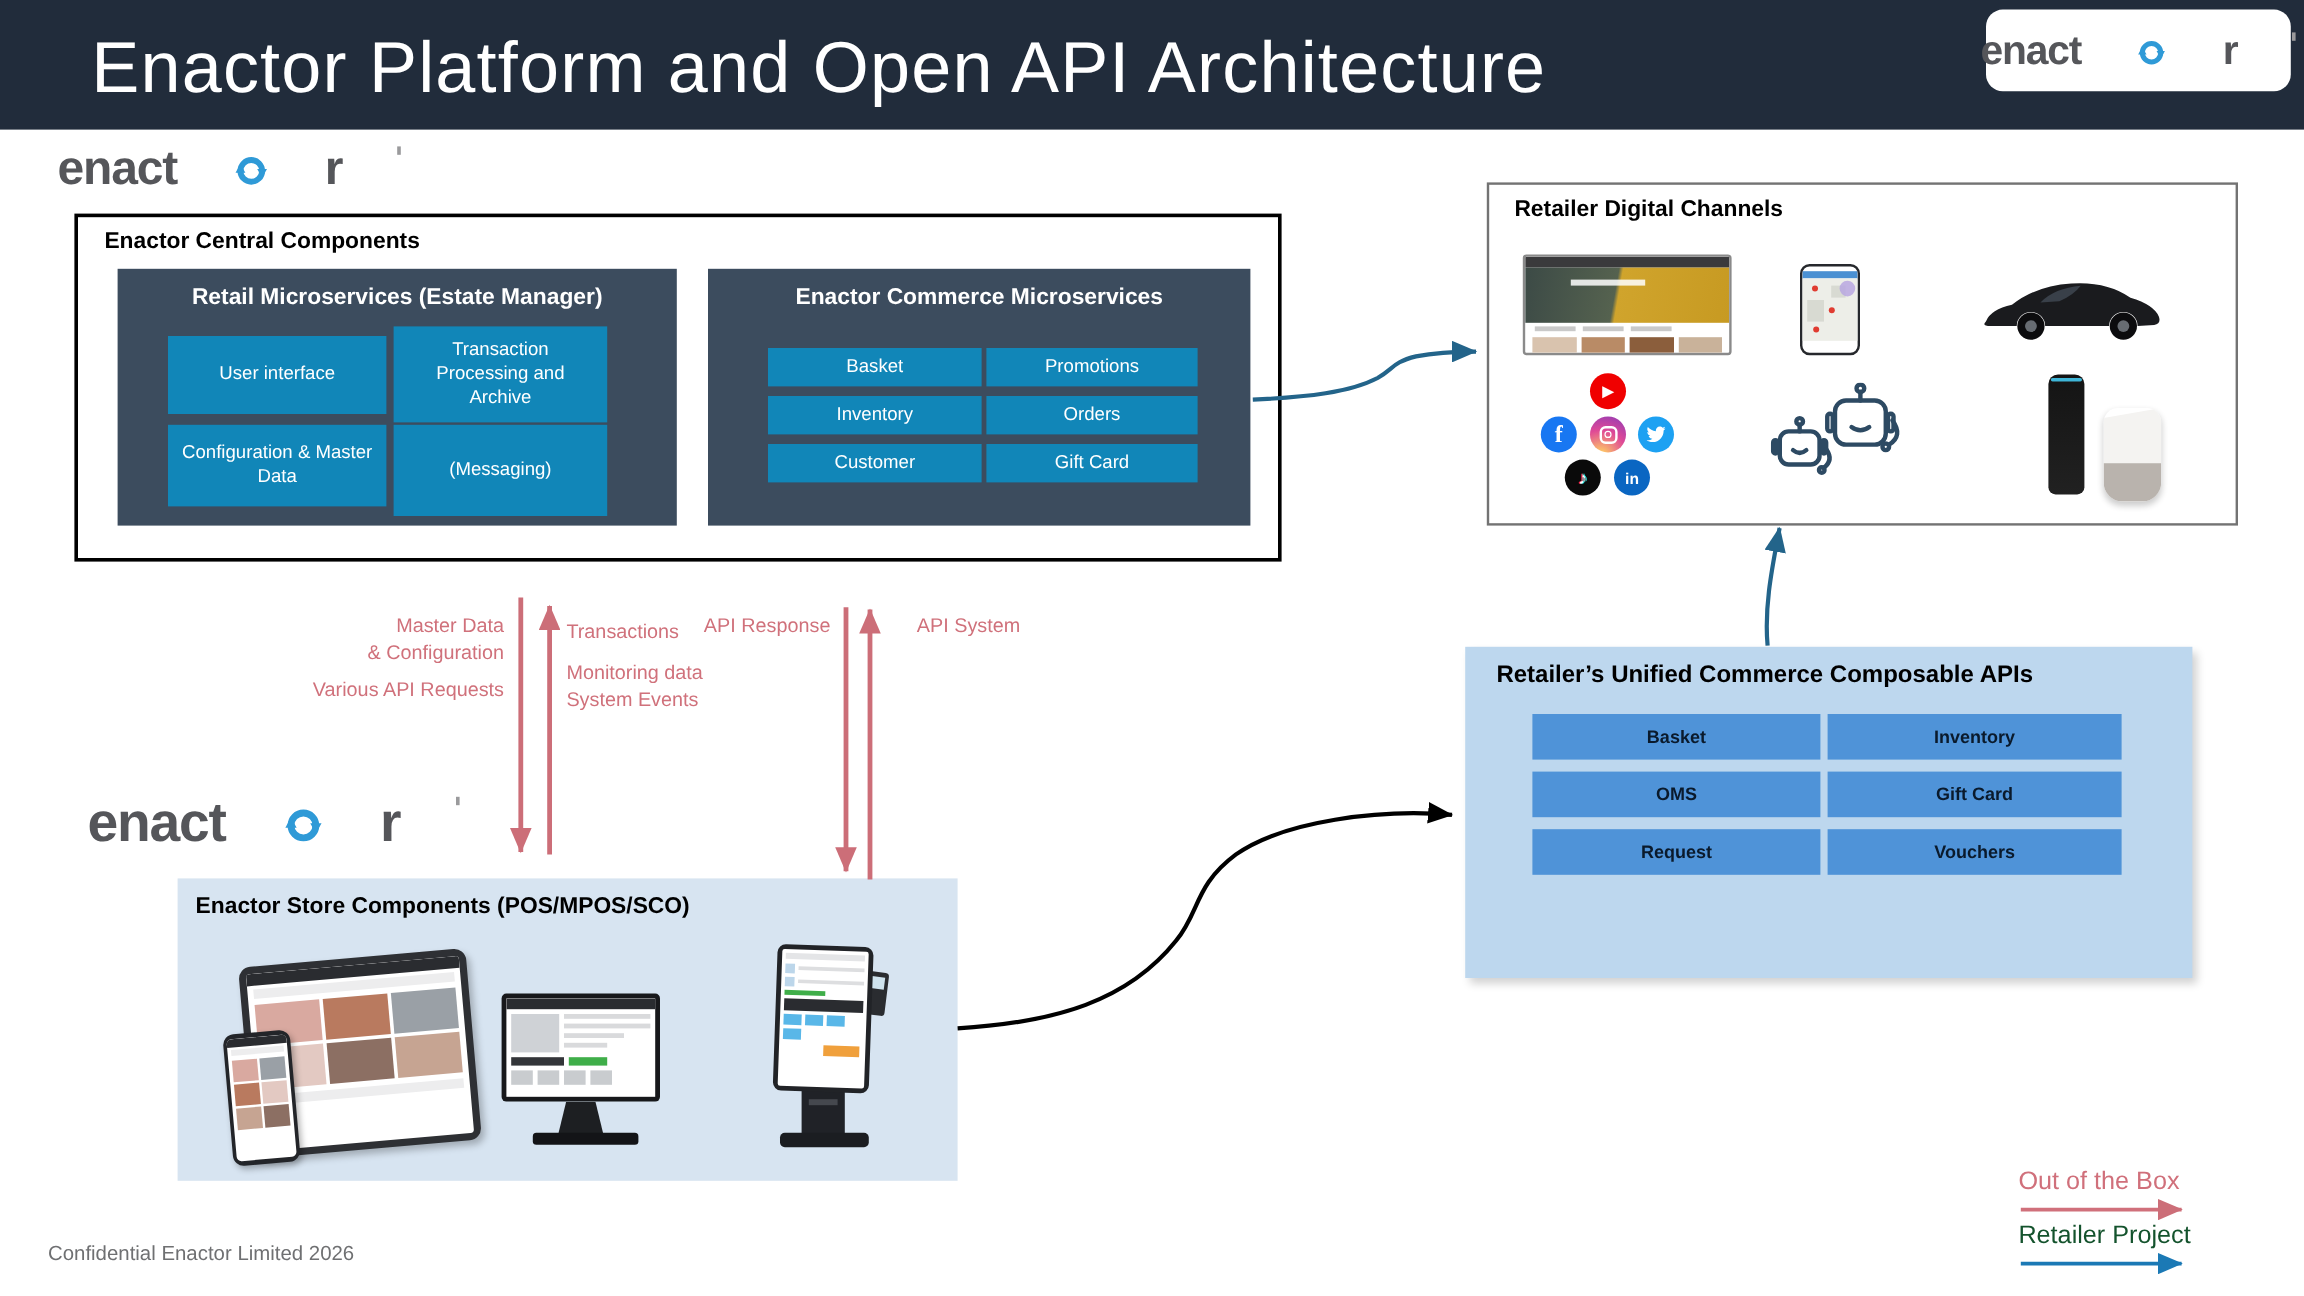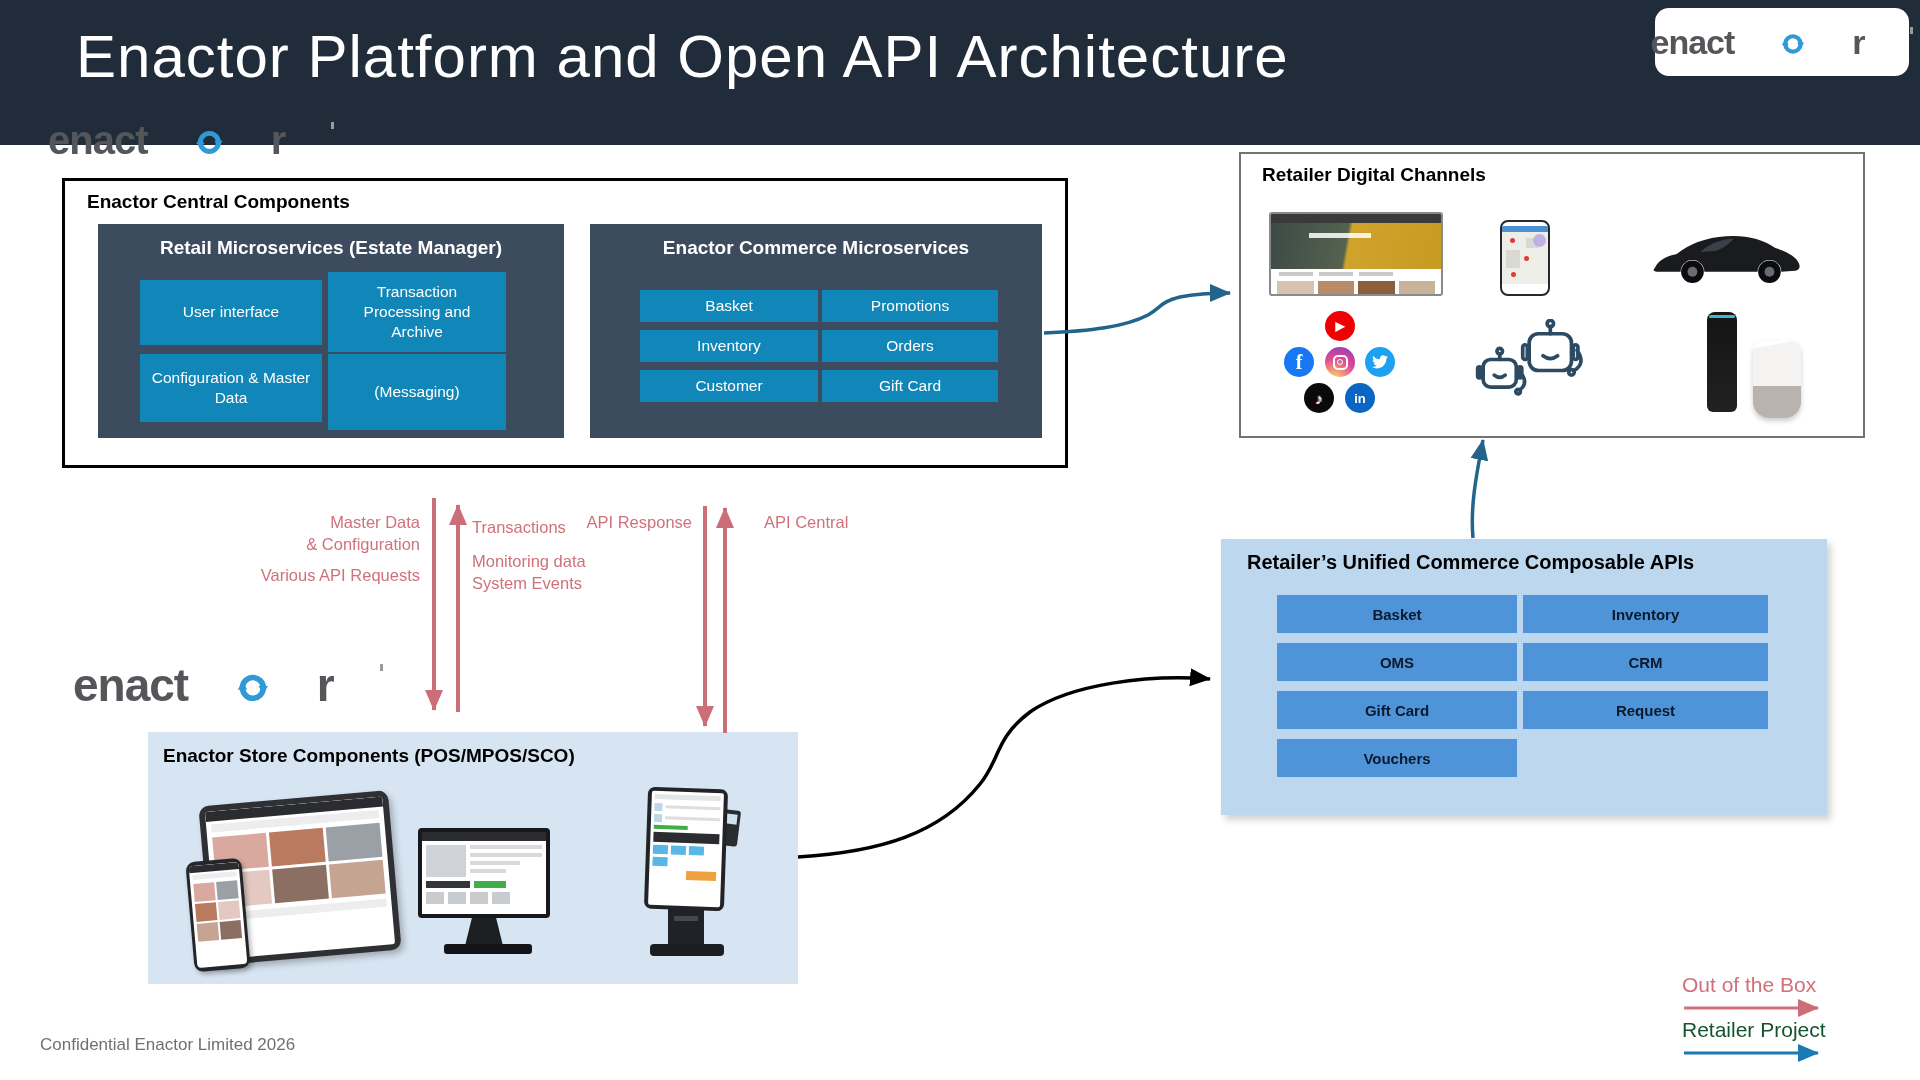--- a/index.html
+++ b/index.html
@@ -1,20 +1,20 @@
 <!DOCTYPE html>
 <html><head>
 <meta charset="utf-8">
 <style>
   * { margin:0; padding:0; box-sizing:border-box; }
   body { background:#ffffff; font-family:"Liberation Sans", sans-serif; }
   .stage { position:relative; width:1920px; height:1080px; background:#ffffff; overflow:hidden; }
 
   
-  .header { position:absolute; left:0; top:0; width:1920px; height:145px; background:#212c3b; }
+  .header { position:absolute; left:0; top:0; width:1920px; height:108px; background:#212c3b; }
   .header-title { position:absolute; left:76px; top:22px; color:#ffffff; font-size:60px; font-weight:500; letter-spacing:1px; white-space:nowrap; }
   .logo-card { position:absolute; left:1655px; top:8px; width:254px; height:68px; background:#ffffff; border-radius:14px; display:flex; align-items:center; justify-content:center; }
 
   
   .logo { display:inline-flex; align-items:center; color:#55565a; font-weight:600; letter-spacing:-1px; line-height:1;gap:44px; }
   .logo .logo-o { width:0.82em; height:0.82em; margin:0 0.03em; position:relative; top:0.07em; }
   .logo .tm { width:3px; height:7px; background:#9a9a9c; margin-left:2px; align-self:flex-start; margin-top:2px; }
   .logo-sm { font-size:34px; }
   .logo-md { font-size:40px; }
   .logo-lg { font-size:46px; }
@@ -181,21 +181,21 @@
   <div class="tbtn" style="left:640px;top:370px;width:178px;height:32px;">Customer</div>
   <div class="tbtn" style="left:822px;top:370px;width:176px;height:32px;">Gift Card</div>
 
   <div class="flowlabel ralign" style="left:260px;top:512px;width:160px;">Master Data
 &amp; Configuration</div>
   <div class="flowlabel ralign" style="left:240px;top:565px;width:180px;">Various API Requests</div>
   <div class="flowlabel" style="left:472px;top:517px;">Transactions</div>
   <div class="flowlabel" style="left:472px;top:551px;">Monitoring data
 System Events</div>
   <div class="flowlabel ralign" style="left:570px;top:512px;width:122px;">API Response</div>
-  <div class="flowlabel" style="left:764px;top:512px;">API Central</div>
+  <div class="flowlabel" style="left:764px;top:512px;">API System</div>
 
   <div class="logo logo-lg logo-abs2">
     <span>enact</span>
     <svg class="logo-o" viewBox="0 0 40 40">
       <path d="M9 20 a11 11 0 0 1 22 0" stroke="#2f9ad7" stroke-width="6" fill="none" stroke-linecap="round"></path>
       <path d="M26 18 L36 18 L31 27 Z" fill="#2f9ad7"></path>
       <path d="M31 20 a11 11 0 0 1 -22 0" stroke="#2f9ad7" stroke-width="6" fill="none" stroke-linecap="round"></path>
       <path d="M4 22 L14 22 L9 13 Z" fill="#2f9ad7"></path>
     </svg>
     <span>r</span>
@@ -374,21 +374,20 @@
         <div class="bot"></div>
       </div>
   </div>
 
   <div class="comp-box">
     <div class="comp-title">Retailer’s Unified Commerce Composable APIs</div>
     <div class="comp-grid">
       <div class="bbtn">Basket</div>
       <div class="bbtn">Inventory</div>
       <div class="bbtn">OMS</div>
-      <div class="bbtn">CRM</div>
       <div class="bbtn">Gift Card</div>
       <div class="bbtn">Request</div>
       <div class="bbtn">Vouchers</div>
     </div>
   </div>
 
   <div class="legend-red">Out of the Box</div>
   <div class="legend-blue">Retailer Project</div>
 
   <div class="footer">Confidential Enactor Limited 2026</div>

